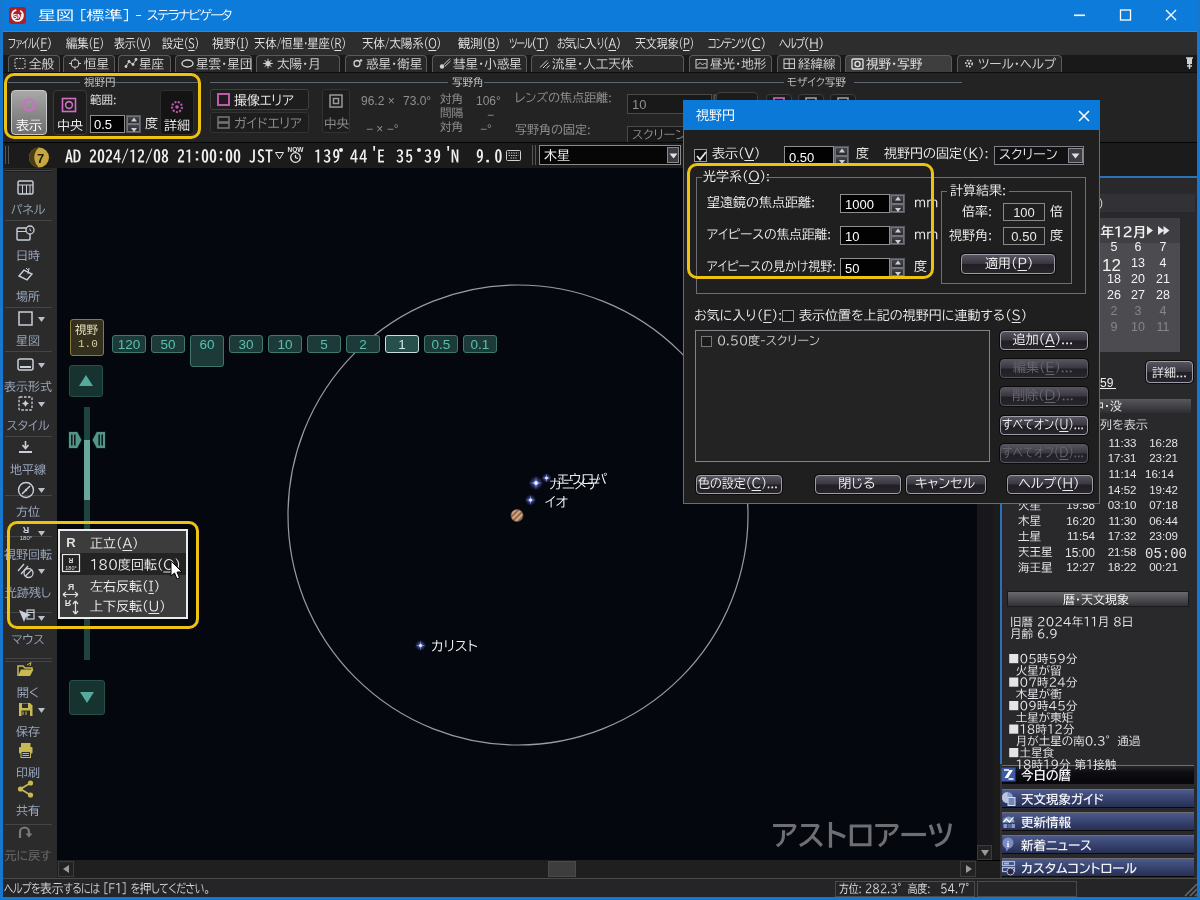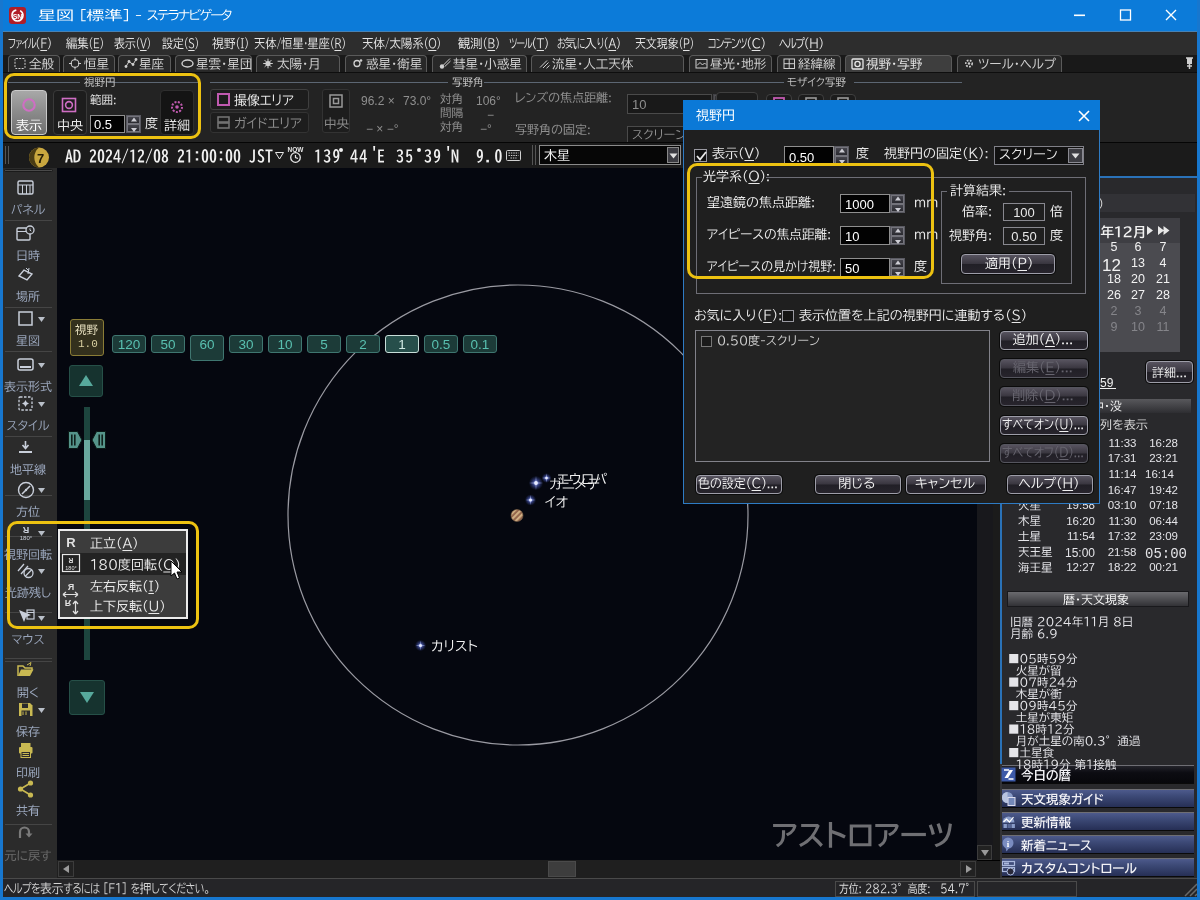--- a/index.html
+++ b/index.html
@@ -207,21 +207,21 @@
       <circle cx="530.5" cy="500" r="1.5" fill="#e8ecff"></circle>
       <circle cx="420.5" cy="645.5" r="5.699999999999999" fill="url(#sg)"></circle>
       <path d="M415.5 645.5L420.5 644.6L425.5 645.5L420.5 646.4Z M420.5 640.5L419.6 645.5L420.5 650.5L421.4 645.5Z" fill="#aab8f0" opacity="0.6"></path>
       <circle cx="420.5" cy="645.5" r="1.5" fill="#e8ecff"></circle>
       <circle cx="517" cy="515.5" r="6" fill="url(#jup)" stroke="#7a5f46" stroke-width="0.6"></circle>
     </svg>
     <div style="position:absolute;left:70px;top:319px;width:34px;height:37px;background:#33301d;border:1px solid #8a7c36;border-radius:3px"></div>
     <div style="position:absolute;left:78px;top:338px;color:#d8cfa0;font-size:11px;font-family:'Liberation Mono',monospace">1.0</div>
     <div style="position:absolute;left:112px;top:335px;width:34px;height:18px;background:#1c3b38;border:1px solid #3f7670;border-radius:3px;color:#59c0b0;font-size:13.5px;text-align:center;line-height:17px">120</div>
     <div style="position:absolute;left:151px;top:335px;width:34px;height:18px;background:#1c3b38;border:1px solid #3f7670;border-radius:3px;color:#59c0b0;font-size:13.5px;text-align:center;line-height:17px">50</div>
-    <div style="position:absolute;left:190px;top:335px;width:34px;height:26px;background:#1c3b38;border:1px solid #3f7670;border-radius:3px;color:#59c0b0;font-size:13.5px;text-align:center;line-height:17px">60</div>
+    <div style="position:absolute;left:190px;top:335px;width:34px;height:32px;background:#1c3b38;border:1px solid #3f7670;border-radius:3px;color:#59c0b0;font-size:13.5px;text-align:center;line-height:17px">60</div>
     <div style="position:absolute;left:229px;top:335px;width:34px;height:18px;background:#1c3b38;border:1px solid #3f7670;border-radius:3px;color:#59c0b0;font-size:13.5px;text-align:center;line-height:17px">30</div>
     <div style="position:absolute;left:268px;top:335px;width:34px;height:18px;background:#1c3b38;border:1px solid #3f7670;border-radius:3px;color:#59c0b0;font-size:13.5px;text-align:center;line-height:17px">10</div>
     <div style="position:absolute;left:307px;top:335px;width:34px;height:18px;background:#1c3b38;border:1px solid #3f7670;border-radius:3px;color:#59c0b0;font-size:13.5px;text-align:center;line-height:17px">5</div>
     <div style="position:absolute;left:346px;top:335px;width:34px;height:18px;background:#1c3b38;border:1px solid #3f7670;border-radius:3px;color:#59c0b0;font-size:13.5px;text-align:center;line-height:17px">2</div>
     <div style="position:absolute;left:385px;top:335px;width:34px;height:18px;background:#274f4b;border:1px solid #c8ded9;border-radius:3px;color:#cfe8e2;font-size:13.5px;text-align:center;line-height:17px">1</div>
     <div style="position:absolute;left:424px;top:335px;width:34px;height:18px;background:#1c3b38;border:1px solid #3f7670;border-radius:3px;color:#59c0b0;font-size:13.5px;text-align:center;line-height:17px">0.5</div>
     <div style="position:absolute;left:463px;top:335px;width:34px;height:18px;background:#1c3b38;border:1px solid #3f7670;border-radius:3px;color:#59c0b0;font-size:13.5px;text-align:center;line-height:17px">0.1</div>
     <div style="position:absolute;left:69px;top:365px;width:34px;height:32px;background:#16332f;border:1px solid #265048;border-radius:3px"></div>
     <svg class="abs" style="left:78px;top:373px" width="16" height="15">
       <path d="M8 2L15 13H1z" fill="#57a99c"></path>
@@ -385,21 +385,21 @@
     <div style="position:absolute;left:1062.0px;top:436.8px;width:33px;height:12px;color:#e4e4e8;font-size:11.5px;text-align:right;font-family:'Liberation Sans'">06:41</div>
     <div style="position:absolute;left:1103.5px;top:436.8px;width:33px;height:12px;color:#e4e4e8;font-size:11.5px;text-align:right;font-family:'Liberation Sans'">11:33</div>
     <div style="position:absolute;left:1145.0px;top:436.8px;width:33px;height:12px;color:#e4e4e8;font-size:11.5px;text-align:right;font-family:'Liberation Sans'">16:28</div>
     <div style="position:absolute;left:1062.0px;top:452.4px;width:33px;height:12px;color:#e4e4e8;font-size:11.5px;text-align:right;font-family:'Liberation Sans'">11:30</div>
     <div style="position:absolute;left:1103.5px;top:452.4px;width:33px;height:12px;color:#e4e4e8;font-size:11.5px;text-align:right;font-family:'Liberation Sans'">17:31</div>
     <div style="position:absolute;left:1145.0px;top:452.4px;width:33px;height:12px;color:#e4e4e8;font-size:11.5px;text-align:right;font-family:'Liberation Sans'">23:21</div>
     <div style="position:absolute;left:1062.0px;top:467.9px;width:33px;height:12px;color:#e4e4e8;font-size:11.5px;text-align:right;font-family:'Liberation Sans'">06:14</div>
     <div style="position:absolute;left:1103.5px;top:467.9px;width:33px;height:12px;color:#e4e4e8;font-size:11.5px;text-align:right;font-family:'Liberation Sans'">11:14</div>
     <div style="position:absolute;left:1145.0px;top:467.9px;width:33px;height:12px;color:#e4e4e8;font-size:11.5px;font-family:'Liberation Sans'">16:14</div>
     <div style="position:absolute;left:1062.0px;top:483.5px;width:33px;height:12px;color:#e4e4e8;font-size:11.5px;text-align:right;font-family:'Liberation Sans'">09:52</div>
-    <div style="position:absolute;left:1103.5px;top:483.5px;width:33px;height:12px;color:#e4e4e8;font-size:11.5px;text-align:right;font-family:'Liberation Sans'">16:47</div>
+    <div style="position:absolute;left:1103.5px;top:483.5px;width:33px;height:12px;color:#e4e4e8;font-size:11.5px;text-align:right;font-family:'Liberation Sans'">14:52</div>
     <div style="position:absolute;left:1145.0px;top:483.5px;width:33px;height:12px;color:#e4e4e8;font-size:11.5px;text-align:right;font-family:'Liberation Sans'">19:42</div>
     <div style="position:absolute;left:1062.0px;top:499.0px;width:33px;height:12px;color:#e4e4e8;font-size:11.5px;text-align:right;font-family:'Liberation Sans'">19:58</div>
     <div style="position:absolute;left:1103.5px;top:499.0px;width:33px;height:12px;color:#e4e4e8;font-size:11.5px;text-align:right;font-family:'Liberation Sans'">03:10</div>
     <div style="position:absolute;left:1145.0px;top:499.0px;width:33px;height:12px;color:#e4e4e8;font-size:11.5px;text-align:right;font-family:'Liberation Sans'">07:18</div>
     <div style="position:absolute;left:1062.0px;top:514.5px;width:33px;height:12px;color:#e4e4e8;font-size:11.5px;text-align:right;font-family:'Liberation Sans'">16:20</div>
     <div style="position:absolute;left:1103.5px;top:514.5px;width:33px;height:12px;color:#e4e4e8;font-size:11.5px;text-align:right;font-family:'Liberation Sans'">11:30</div>
     <div style="position:absolute;left:1145.0px;top:514.5px;width:33px;height:12px;color:#e4e4e8;font-size:11.5px;text-align:right;font-family:'Liberation Sans'">06:44</div>
     <div style="position:absolute;left:1062.0px;top:530.1px;width:33px;height:12px;color:#e4e4e8;font-size:11.5px;text-align:right;font-family:'Liberation Sans'">11:54</div>
     <div style="position:absolute;left:1103.5px;top:530.1px;width:33px;height:12px;color:#e4e4e8;font-size:11.5px;text-align:right;font-family:'Liberation Sans'">17:32</div>
     <div style="position:absolute;left:1145.0px;top:530.1px;width:33px;height:12px;color:#e4e4e8;font-size:11.5px;text-align:right;font-family:'Liberation Sans'">23:09</div>

